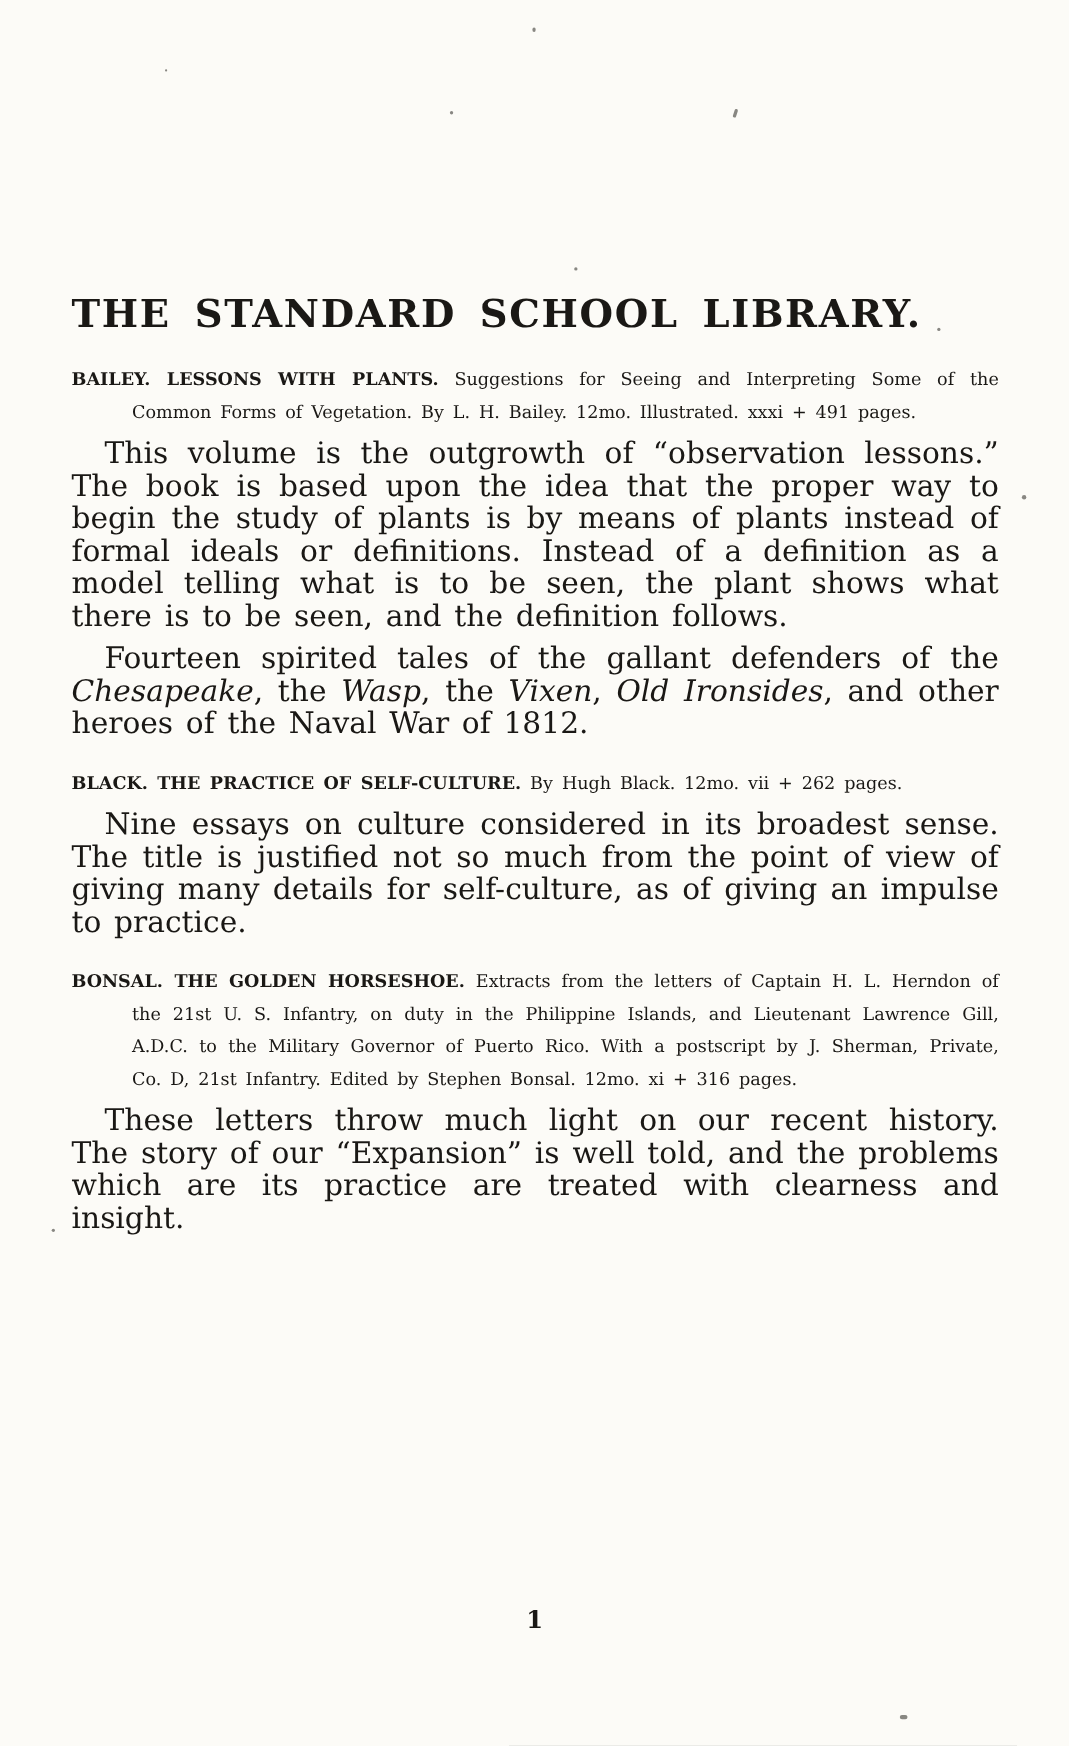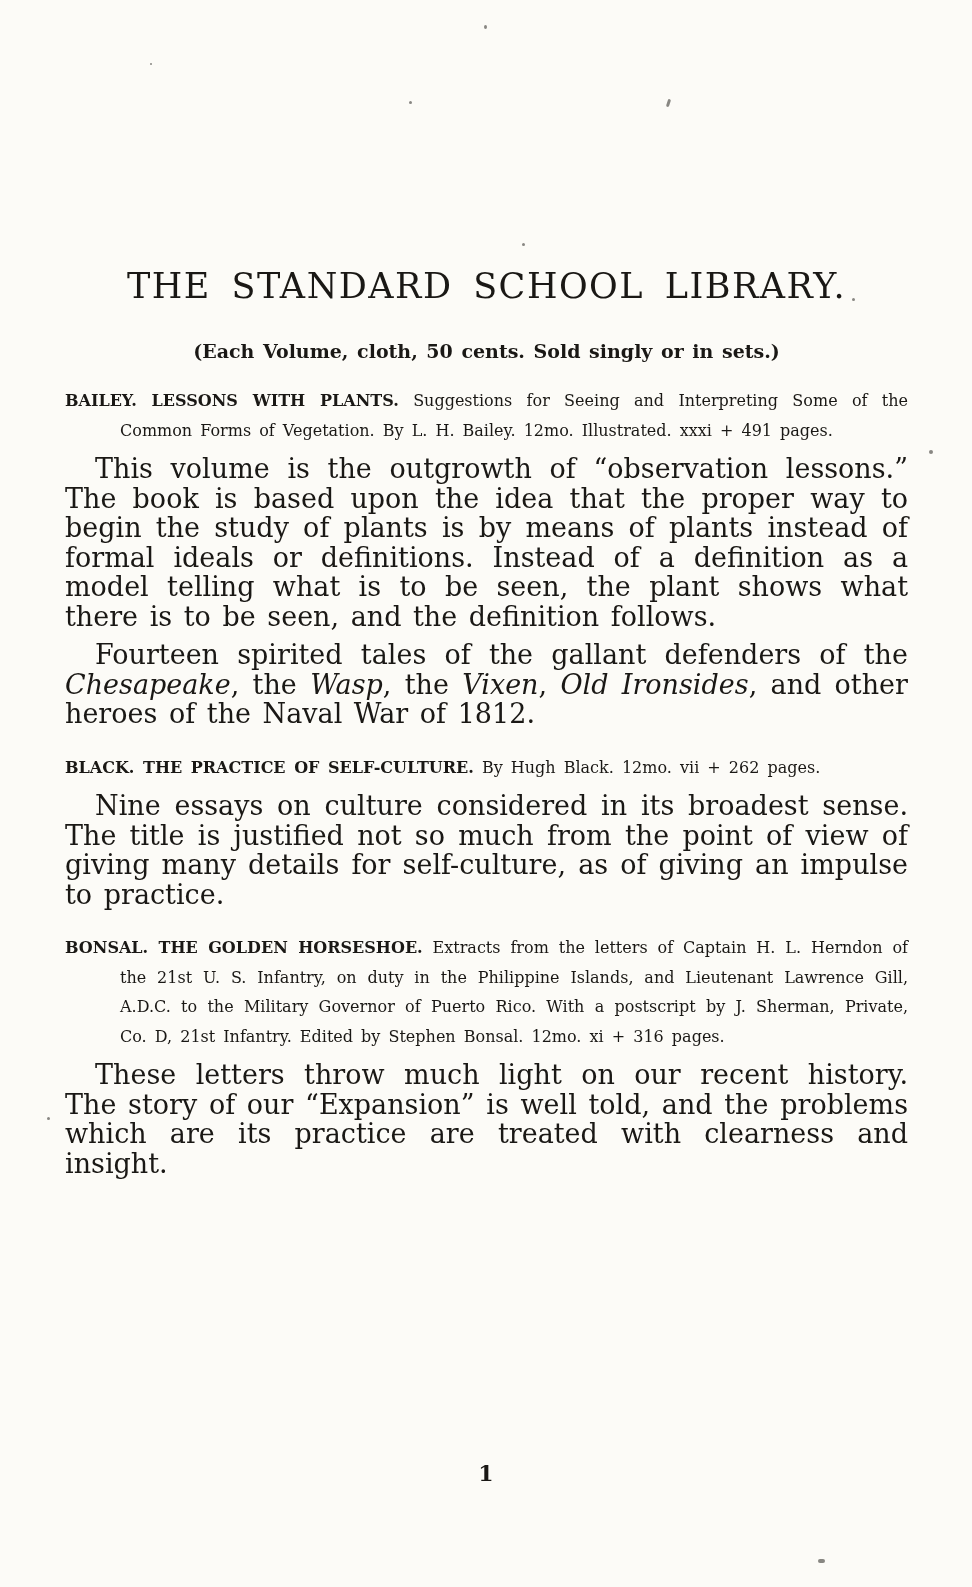--- a/index.html
+++ b/index.html
@@ -14,23 +14,23 @@
     overflow: hidden;
   }
   .content {
     position: absolute;
     left: 65px;
     top: 0;
     width: 843px;
   }
   .title {
     margin: 266px 0 0 0;
-    text-align: center;
+    text-align: left;
     font-size: 35px;
-    font-weight: 400;
+    font-weight: 700;
     letter-spacing: 1.5px;
     word-spacing: 8px;
     line-height: 1.15;
   }
   .subtitle {
     margin: 34px 0 0 0;
     text-align: center;
     font-size: 19px;
     font-weight: 700;
     word-spacing: 2px;
@@ -81,21 +81,20 @@
   <div class="speck" style="left:409px; top:101px; width:3px; height:3px;"></div>
   <div class="speck" style="left:522px; top:243px; width:3px; height:3px;"></div>
   <div class="speck" style="left:929px; top:450px; width:4px; height:4px;"></div>
   <div class="speck" style="left:150px; top:63px; width:2px; height:2px;"></div>
   <div class="speck" style="left:47px; top:1117px; width:3px; height:3px;"></div>
   <div class="speck" style="left:818px; top:1559px; width:7px; height:4px; border-radius:2px;"></div>
   <div class="speck" style="left:852px; top:298px; width:3px; height:3px;"></div>
 
   <div class="content">
     <h1 class="title">THE STANDARD SCHOOL LIBRARY.</h1>
-    <p class="subtitle">(Each Volume, cloth, 50 cents. Sold singly or in sets.)</p>
     <div class="entries">
         <div class="entry">
           <p class="entry-heading"><span class="b">BAILEY. LESSONS WITH PLANTS.</span><span> Suggestions for Seeing and Interpreting Some of the Common Forms of Vegetation. By L. H. Bailey. 12mo. Illustrated. xxxi + 491 pages.</span></p>
           <p class="entry-desc"><span>This volume is the outgrowth of “observation lessons.” The book is based upon the idea that the proper way to begin the study of plants is by means of plants instead of formal ideals or definitions. Instead of a definition as a model telling what is to be seen, the plant shows what there is to be seen, and the definition follows.</span></p>
         </div>
         <div class="entry">
           <p class="entry-desc"><span>Fourteen spirited tales of the gallant defenders of the </span><span class="i">Chesapeake</span><span>, the </span><span class="i">Wasp</span><span>, the </span><span class="i">Vixen</span><span>, </span><span class="i">Old Ironsides</span><span>, and other heroes of the Naval War of 1812.</span></p>
         </div>
         <div class="entry">
         </div>

